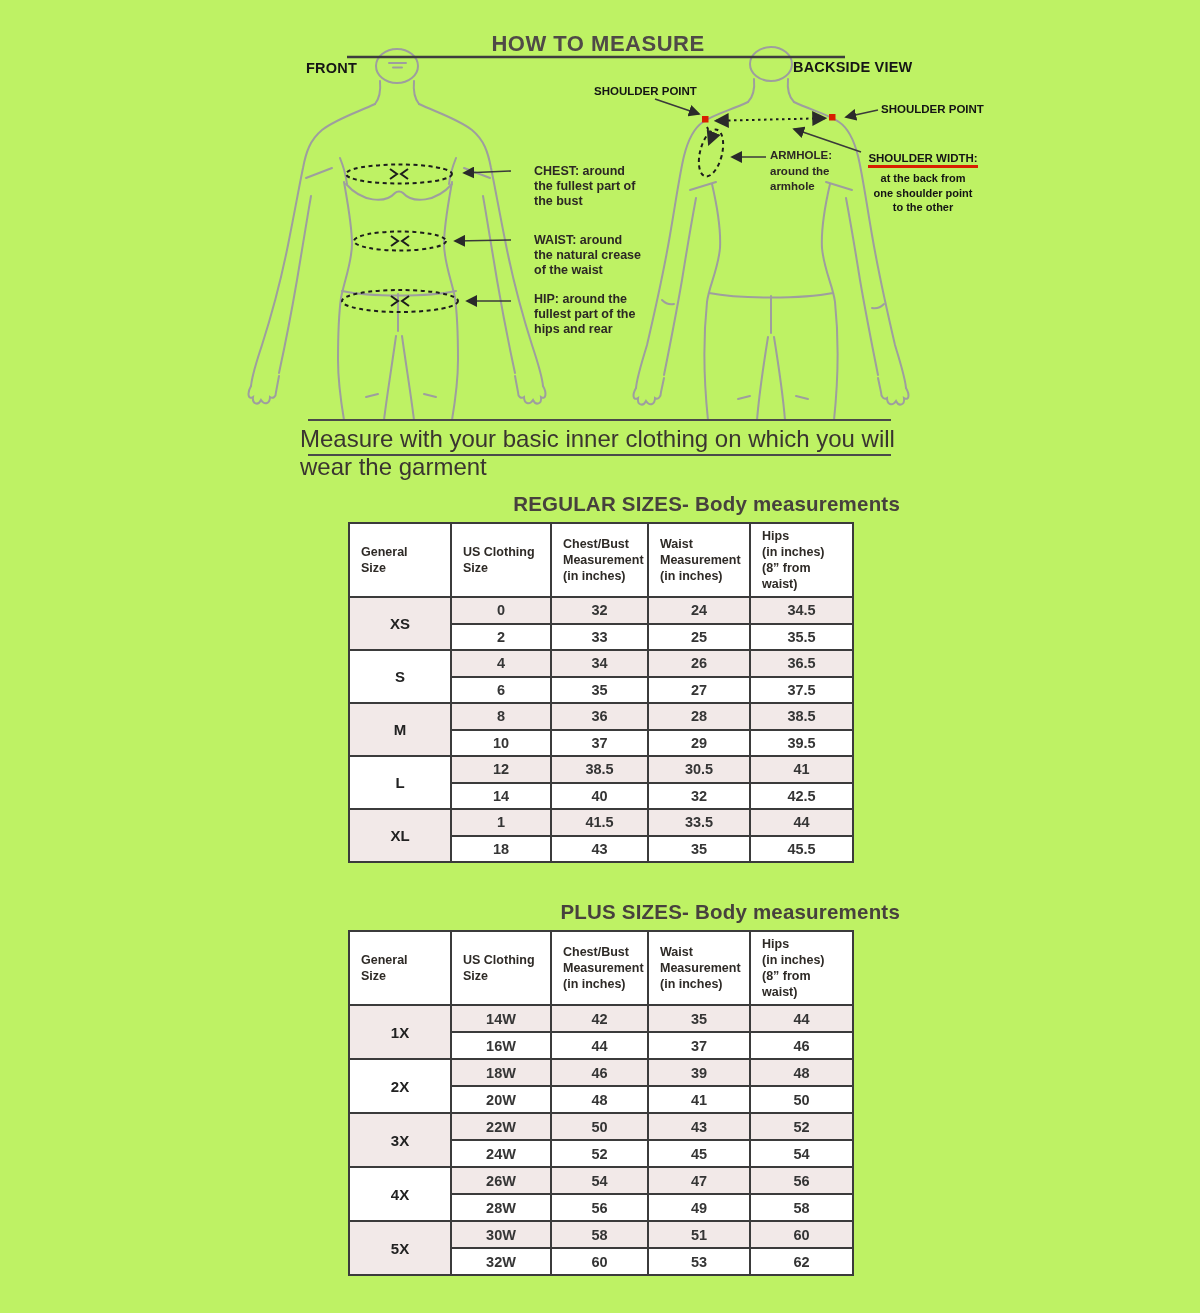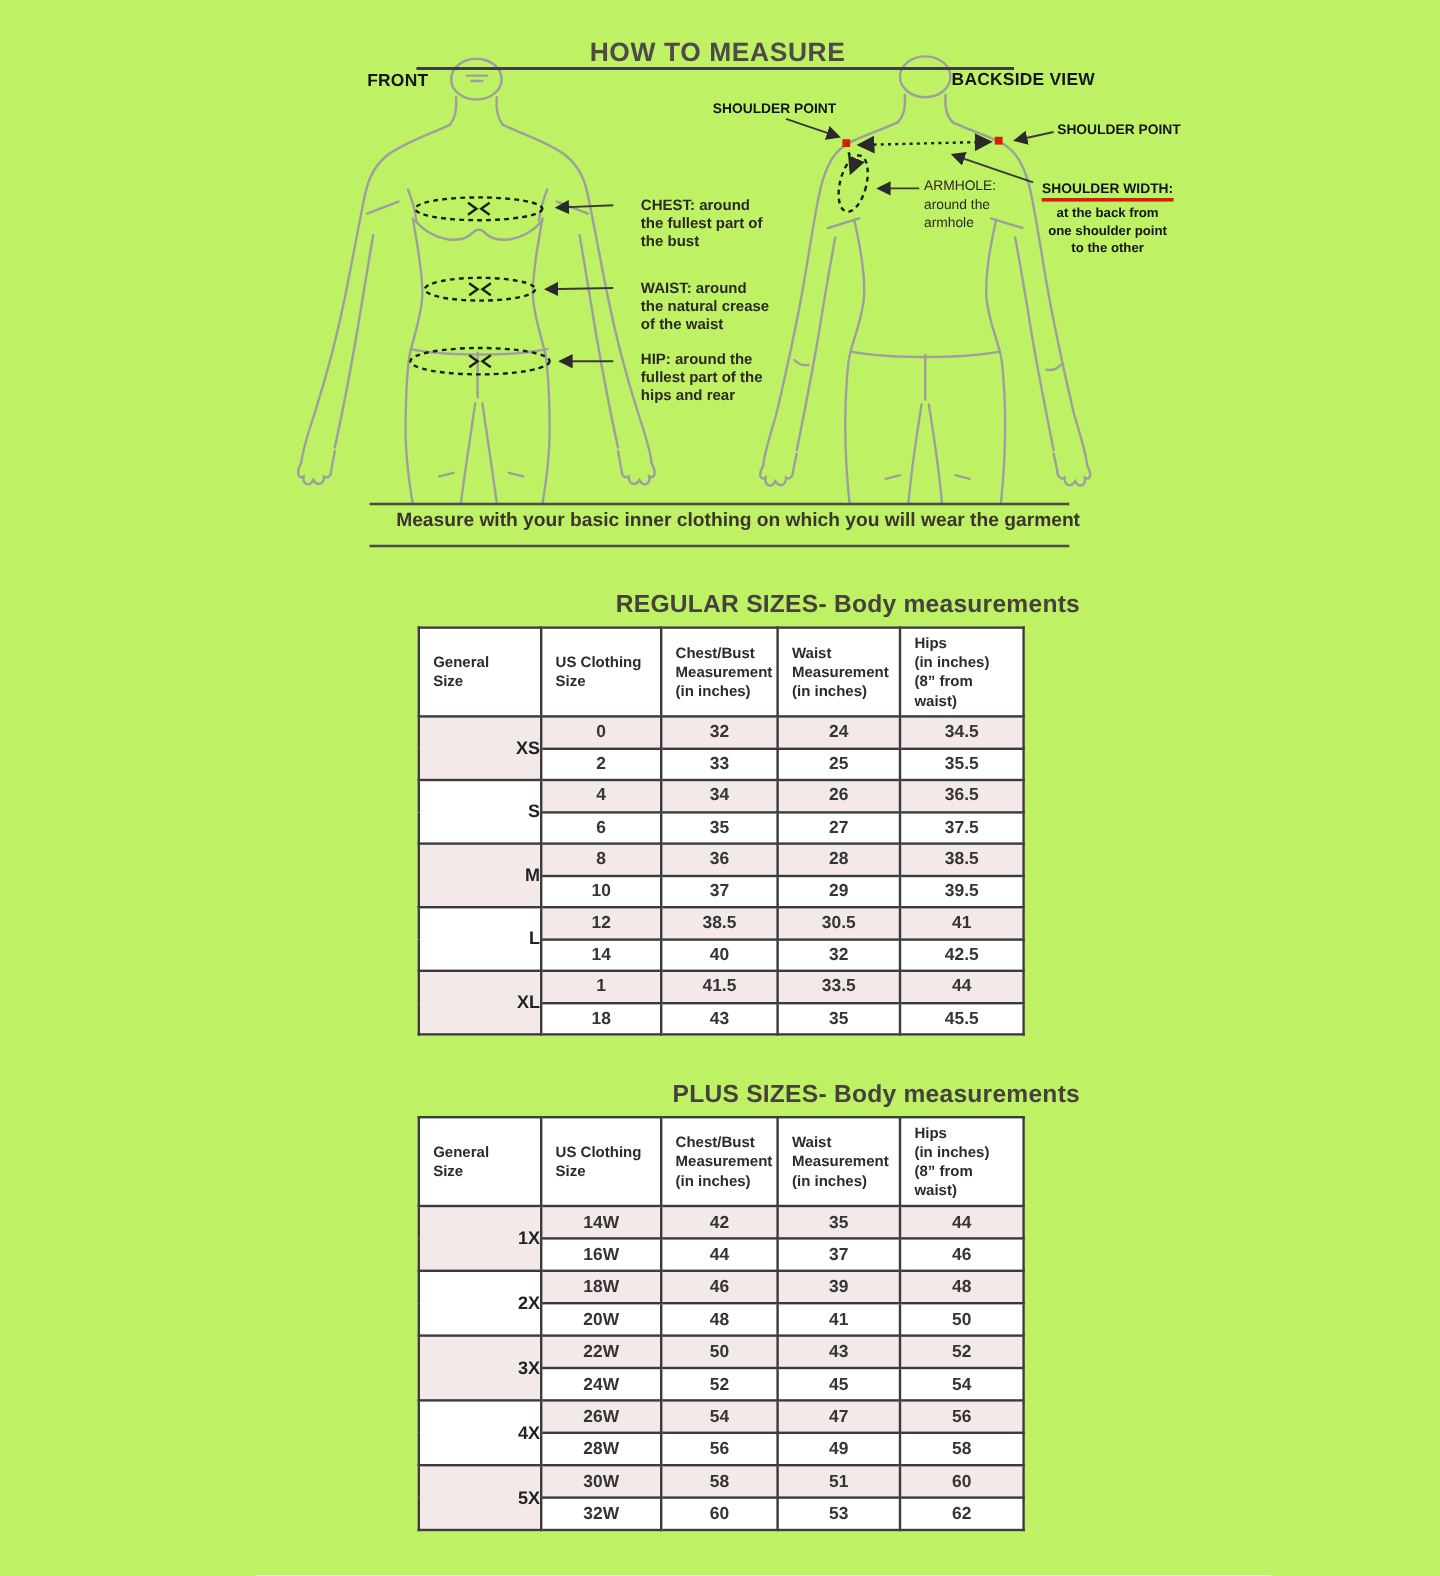--- a/index.html
+++ b/index.html
@@ -8,38 +8,38 @@
   #diagram-svg{position:absolute;left:0;top:0;}
 
   .abs{position:absolute;}
   .pre{white-space:pre-line;}
 
   .main-title{left:398px;top:31px;width:400px;text-align:center;
     font-size:22px;font-weight:600;color:#4f4a47;letter-spacing:.5px;}
   .view-label{font-size:14.5px;font-weight:700;color:#161616;letter-spacing:.2px;}
   .small-bold{font-size:11.5px;font-weight:700;color:#141414;line-height:14px;}
   .measure-label{font-size:12.5px;font-weight:600;color:#2c2824;line-height:15px;margin-left:20px;}
-  .armhole-label{font-size:11.5px;font-weight:400;color:#2c2824;line-height:15.5px;}
+  .armhole-label{font-size:11.5px;font-weight:700;color:#2c2824;line-height:15.5px;}
   .sw-block{left:858px;top:148px;width:130px;text-align:center;}
   .sw-title{display:inline-block;font-size:11.5px;font-weight:800;color:#141414;
     border-bottom:3px solid var(--red,#d81e00);padding-bottom:1px;}
   .sw-desc{margin-top:3px;font-size:11px;font-weight:800;color:#141414;line-height:14.5px;}
-  .footer-note{left:300px;top:425px;width:600px;text-align:right;
-    font-size:16px;font-weight:700;color:#3a3530;}
+  .footer-note{left:300px;top:425px;width:600px;text-align:left;
+    font-size:24px;font-weight:400;color:#3a3530;}
   .section-title{left:300px;width:600px;text-align:right;
     font-size:20.5px;font-weight:600;color:#47413d;letter-spacing:.2px;}
 
   table.size-table{position:absolute;left:348px;border-collapse:collapse;table-layout:fixed;
     width:504px;background:#fff;}
   table.size-table th,table.size-table td{border:2px solid #3b3b3b;}
   table.size-table th{background:#fff;font-size:12.5px;font-weight:600;color:#2e2a26;
     text-align:left;vertical-align:middle;padding:4px 6px 4px 11px;line-height:16px;white-space:pre-line;}
   table.size-table td{text-align:center;vertical-align:middle;
     font-size:14.5px;font-weight:600;color:#353535;padding:0;}
-  table.size-table td.gcell{font-size:15px;font-weight:700;color:#222;text-align:right;}
+  table.size-table td.gcell{font-size:15px;font-weight:700;color:#222;}
   td.p{background:var(--pink,#f2e9e8);}
   td.w{background:#ffffff;}
   #regular-table thead th{height:57px;}
   #plus-table thead th{height:56px;}
   #regular-table tbody td{height:24.5px;}
   #plus-table tbody td{height:25px;}
 </style>
 </head>
 <body>
 

